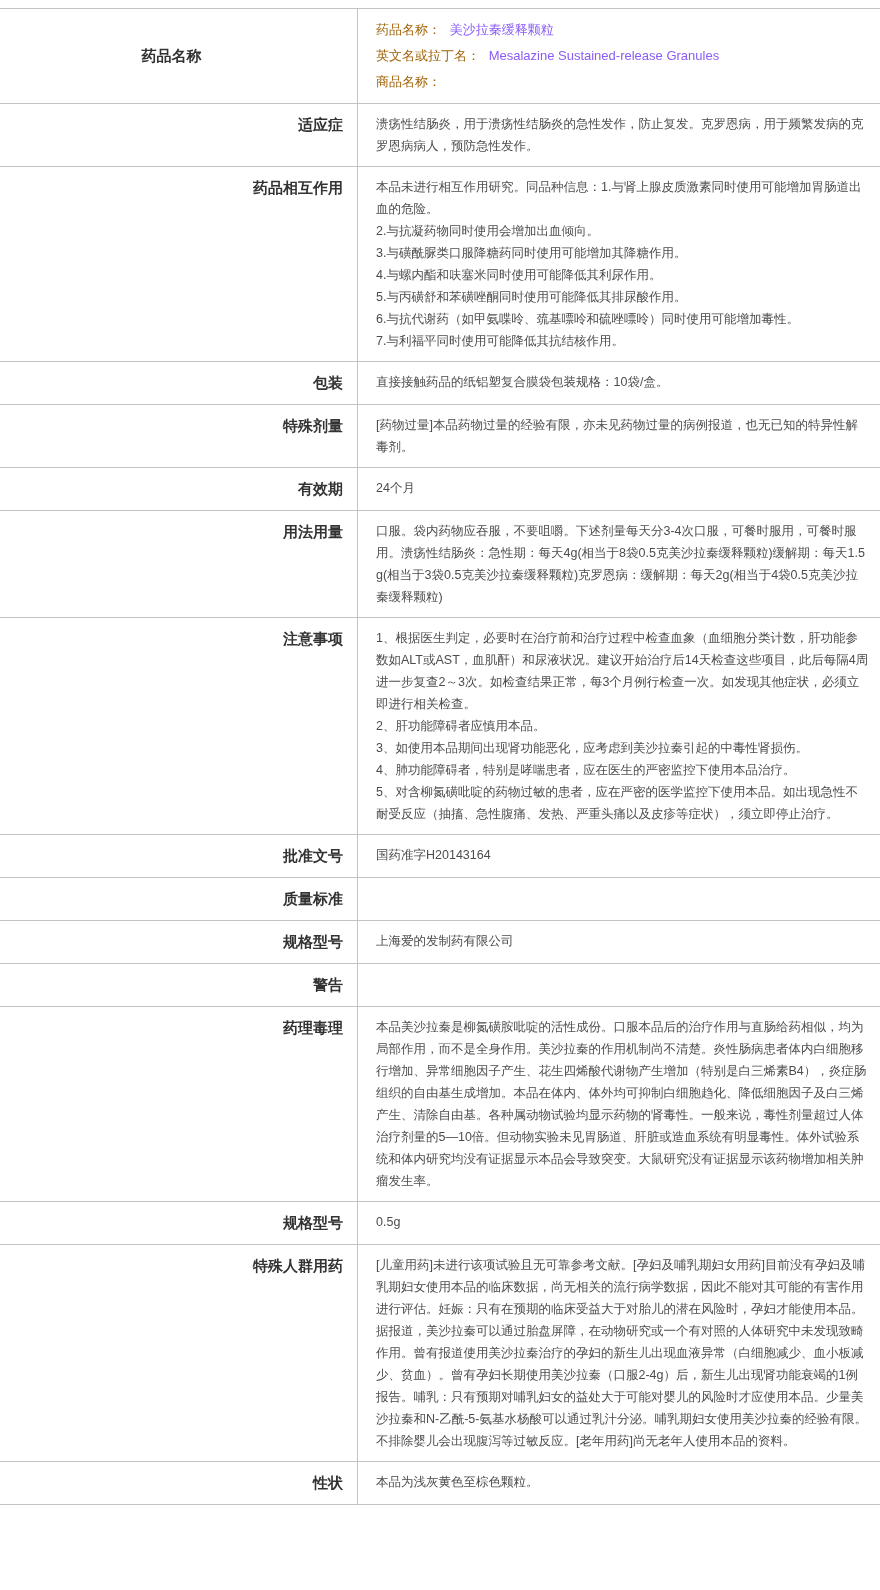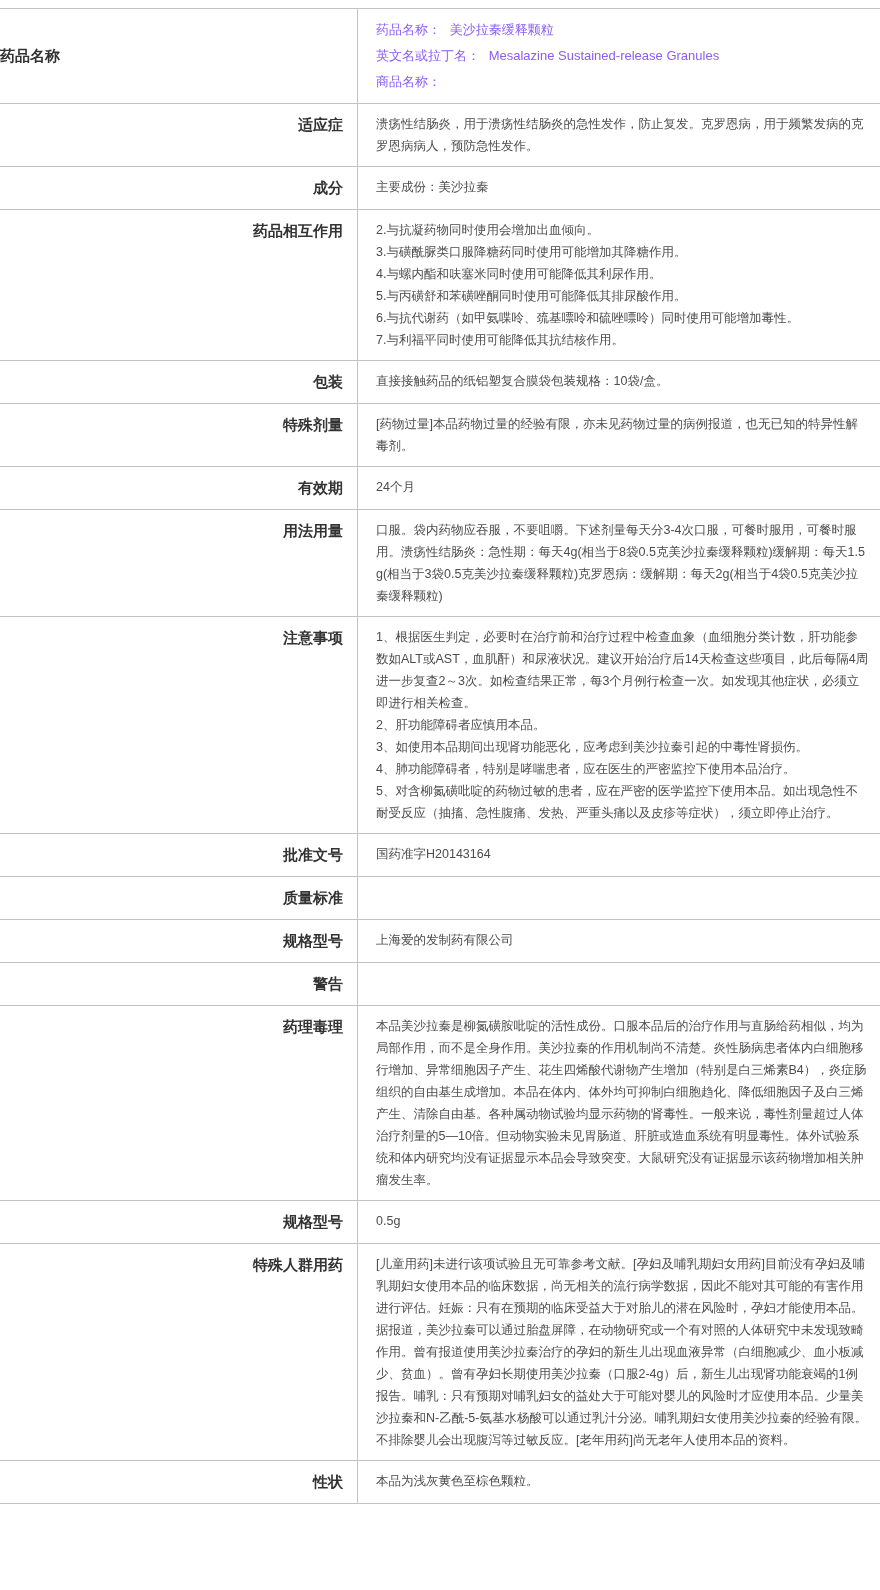--- a/index.html
+++ b/index.html
@@ -46,30 +46,30 @@
     min-height: 22px;
     word-break: break-all;
   }
   .line {
     min-height: 22px;
   }
   
   .row.name-row .cell.label {
     display: flex;
     align-items: center;
-    justify-content: flex-start;
+    justify-content: center;
     padding: 10px 14px 10px 0;
   }
   .row.name-row .cell.content {
     font-size: 13px;
     line-height: 26px;
     padding: 8px 24px 8px 18px;
   }
   .field-key {
-    color: #8b5cf6;
+    color: #a16207;
     margin-right: 5px;
     text-align: right;
   }
   .field-value {
     color: #8b5cf6;
   }
 </style>
 </head>
 <body>
 
@@ -98,30 +98,25 @@
   </div>
 
   <div id="rows-container">
   <div class="row">
     <div class="cell label">适应症</div>
     <div class="cell content">
           <div class="line">溃疡性结肠炎，用于溃疡性结肠炎的急性发作，防止复发。克罗恩病，用于频繁发病的克罗恩病病人，预防急性发作。</div>
         </div>
   </div>
 
-  <div class="row">
-    <div class="cell label">成分</div>
-    <div class="cell content">
-          <div class="line">主要成份：美沙拉秦</div>
-        </div>
-  </div>
 
   <div class="row">
     <div class="cell label">药品相互作用</div>
     <div class="cell content">
+          <div class="line">本品未进行相互作用研究。同品种信息：1.与肾上腺皮质激素同时使用可能增加胃肠道出血的危险。</div>
           <div class="line">2.与抗凝药物同时使用会增加出血倾向。</div>
           <div class="line">3.与磺酰脲类口服降糖药同时使用可能增加其降糖作用。</div>
           <div class="line">4.与螺内酯和呋塞米同时使用可能降低其利尿作用。</div>
           <div class="line">5.与丙磺舒和苯磺唑酮同时使用可能降低其排尿酸作用。</div>
           <div class="line">6.与抗代谢药（如甲氨喋呤、巯基嘌呤和硫唑嘌呤）同时使用可能增加毒性。</div>
           <div class="line">7.与利福平同时使用可能降低其抗结核作用。</div>
         </div>
   </div>
 
   <div class="row">

